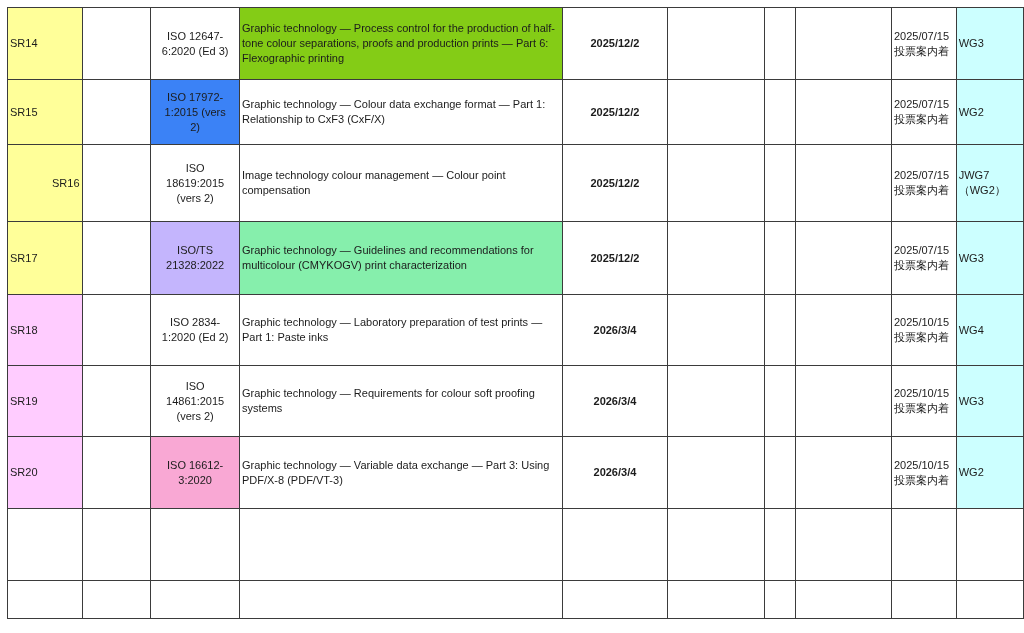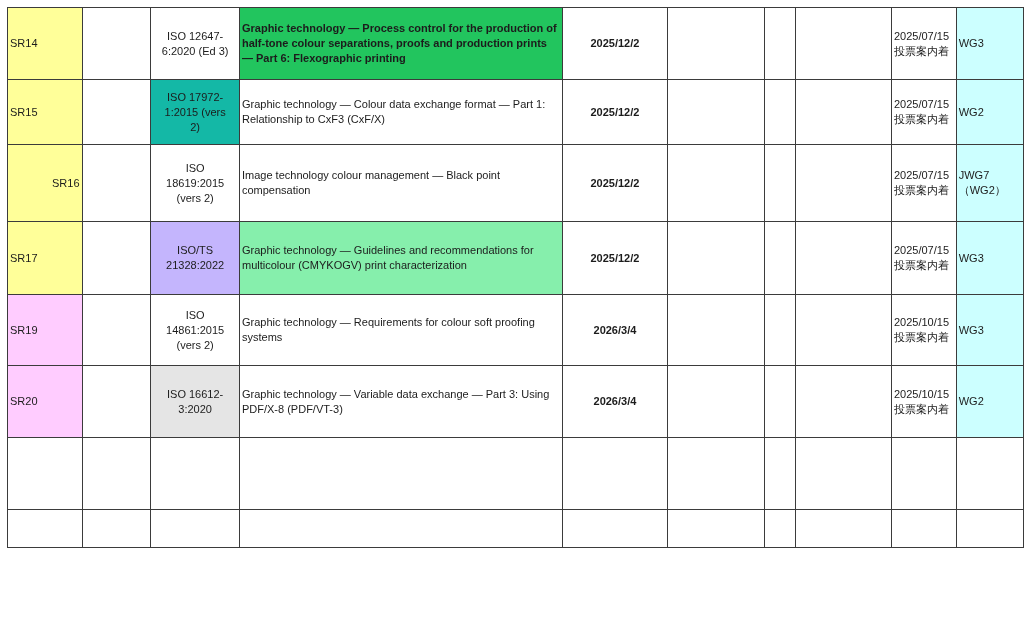--- a/index.html
+++ b/index.html
@@ -63,51 +63,51 @@
         <col class="c8">
         <col class="c9">
         <col class="c10">
     </colgroup>
     <tbody>
         <tr style="height: 72px;">
           <td class="c-sr" style="background-color: rgb(255, 255, 153);">SR14</td>
           <td class="c-blank" style="background-color: rgb(255, 255, 255);"></td>
           <td class="c-iso" style="background-color: rgb(255, 255, 255);">ISO 12647-
 6:2020 (Ed 3)</td>
-          <td class="c-desc" style="background-color: #22c55e; font-weight: bold;">Graphic technology — Process control for the production of half-tone colour separations, proofs and production prints — Part 6: Flexographic printing</td>
+          <td class="c-desc" style="background-color: #84cc16;">Graphic technology — Process control for the production of half-tone colour separations, proofs and production prints — Part 6: Flexographic printing</td>
           <td class="c-date" style="background-color: rgb(255, 255, 255);">2025/12/2</td>
           <td class="c-blank" style="background-color: rgb(255, 255, 255);"></td>
           <td class="c-blank" style="background-color: rgb(255, 255, 255);"></td>
           <td class="c-blank" style="background-color: rgb(255, 255, 255);"></td>
           <td class="c-vote" style="background-color: rgb(255, 255, 255);">2025/07/15
 投票案内着</td>
           <td class="c-wg" style="background-color: rgb(204, 255, 255);">WG3</td>
         </tr>
         <tr style="height: 65px;">
           <td class="c-sr" style="background-color: rgb(255, 255, 153);">SR15</td>
           <td class="c-blank" style="background-color: rgb(255, 255, 255);"></td>
-          <td class="c-iso" style="background-color: #14b8a6;">ISO 17972-
+          <td class="c-iso" style="background-color: #3b82f6;">ISO 17972-
 1:2015 (vers
 2)</td>
           <td class="c-desc" style="background-color: rgb(255, 255, 255);">Graphic technology — Colour data exchange format — Part 1: Relationship to CxF3 (CxF/X)</td>
           <td class="c-date" style="background-color: rgb(255, 255, 255);">2025/12/2</td>
           <td class="c-blank" style="background-color: rgb(255, 255, 255);"></td>
           <td class="c-blank" style="background-color: rgb(255, 255, 255);"></td>
           <td class="c-blank" style="background-color: rgb(255, 255, 255);"></td>
           <td class="c-vote" style="background-color: rgb(255, 255, 255);">2025/07/15
 投票案内着</td>
           <td class="c-wg" style="background-color: rgb(204, 255, 255);">WG2</td>
         </tr>
         <tr style="height: 77px;">
           <td class="c-sr" style="background-color: rgb(255, 255, 153); padding-left: 44px;">SR16</td>
           <td class="c-blank" style="background-color: rgb(255, 255, 255);"></td>
           <td class="c-iso" style="background-color: rgb(255, 255, 255);">ISO
 18619:2015
 (vers 2)</td>
-          <td class="c-desc" style="background-color: rgb(255, 255, 255);">Image technology colour management — Black point compensation</td>
+          <td class="c-desc" style="background-color: rgb(255, 255, 255);">Image technology colour management — Colour point compensation</td>
           <td class="c-date" style="background-color: rgb(255, 255, 255);">2025/12/2</td>
           <td class="c-blank" style="background-color: rgb(255, 255, 255);"></td>
           <td class="c-blank" style="background-color: rgb(255, 255, 255);"></td>
           <td class="c-blank" style="background-color: rgb(255, 255, 255);"></td>
           <td class="c-vote" style="background-color: rgb(255, 255, 255);">2025/07/15
 投票案内着</td>
           <td class="c-wg" style="background-color: rgb(204, 255, 255);">JWG7
 （WG2）</td>
         </tr>
         <tr style="height: 73px;">
@@ -118,38 +118,52 @@
           <td class="c-desc" style="background-color: #86efac;">Graphic technology — Guidelines and recommendations for multicolour (CMYKOGV) print characterization</td>
           <td class="c-date" style="background-color: rgb(255, 255, 255);">2025/12/2</td>
           <td class="c-blank" style="background-color: rgb(255, 255, 255);"></td>
           <td class="c-blank" style="background-color: rgb(255, 255, 255);"></td>
           <td class="c-blank" style="background-color: rgb(255, 255, 255);"></td>
           <td class="c-vote" style="background-color: rgb(255, 255, 255);">2025/07/15
 投票案内着</td>
           <td class="c-wg" style="background-color: rgb(204, 255, 255);">WG3</td>
         </tr>
         <tr style="height: 71px;">
+          <td class="c-sr" style="background-color: rgb(255, 204, 255);">SR18</td>
+          <td class="c-blank" style="background-color: rgb(255, 255, 255);"></td>
+          <td class="c-iso" style="background-color: rgb(255, 255, 255);">ISO 2834-
+1:2020 (Ed 2)</td>
+          <td class="c-desc" style="background-color: rgb(255, 255, 255);">Graphic technology — Laboratory preparation of test prints — Part 1: Paste inks</td>
+          <td class="c-date" style="background-color: rgb(255, 255, 255);">2026/3/4</td>
+          <td class="c-blank" style="background-color: rgb(255, 255, 255);"></td>
+          <td class="c-blank" style="background-color: rgb(255, 255, 255);"></td>
+          <td class="c-blank" style="background-color: rgb(255, 255, 255);"></td>
+          <td class="c-vote" style="background-color: rgb(255, 255, 255);">2025/10/15
+投票案内着</td>
+          <td class="c-wg" style="background-color: rgb(204, 255, 255);">WG4</td>
+        </tr>
+        <tr style="height: 71px;">
           <td class="c-sr" style="background-color: rgb(255, 204, 255);">SR19</td>
           <td class="c-blank" style="background-color: rgb(255, 255, 255);"></td>
           <td class="c-iso" style="background-color: rgb(255, 255, 255);">ISO
 14861:2015
 (vers 2)</td>
           <td class="c-desc" style="background-color: rgb(255, 255, 255);">Graphic technology — Requirements for colour soft proofing systems</td>
           <td class="c-date" style="background-color: rgb(255, 255, 255);">2026/3/4</td>
           <td class="c-blank" style="background-color: rgb(255, 255, 255);"></td>
           <td class="c-blank" style="background-color: rgb(255, 255, 255);"></td>
           <td class="c-blank" style="background-color: rgb(255, 255, 255);"></td>
           <td class="c-vote" style="background-color: rgb(255, 255, 255);">2025/10/15
 投票案内着</td>
           <td class="c-wg" style="background-color: rgb(204, 255, 255);">WG3</td>
         </tr>
         <tr style="height: 72px;">
           <td class="c-sr" style="background-color: rgb(255, 204, 255);">SR20</td>
           <td class="c-blank" style="background-color: rgb(255, 255, 255);"></td>
-          <td class="c-iso" style="background-color: #e5e5e5;">ISO 16612-
+          <td class="c-iso" style="background-color: #f9a8d4;">ISO 16612-
 3:2020</td>
           <td class="c-desc" style="background-color: rgb(255, 255, 255);">Graphic technology — Variable data exchange — Part 3: Using PDF/X-8 (PDF/VT-3)</td>
           <td class="c-date" style="background-color: rgb(255, 255, 255);">2026/3/4</td>
           <td class="c-blank" style="background-color: rgb(255, 255, 255);"></td>
           <td class="c-blank" style="background-color: rgb(255, 255, 255);"></td>
           <td class="c-blank" style="background-color: rgb(255, 255, 255);"></td>
           <td class="c-vote" style="background-color: rgb(255, 255, 255);">2025/10/15
 投票案内着</td>
           <td class="c-wg" style="background-color: rgb(204, 255, 255);">WG2</td>
         </tr>

